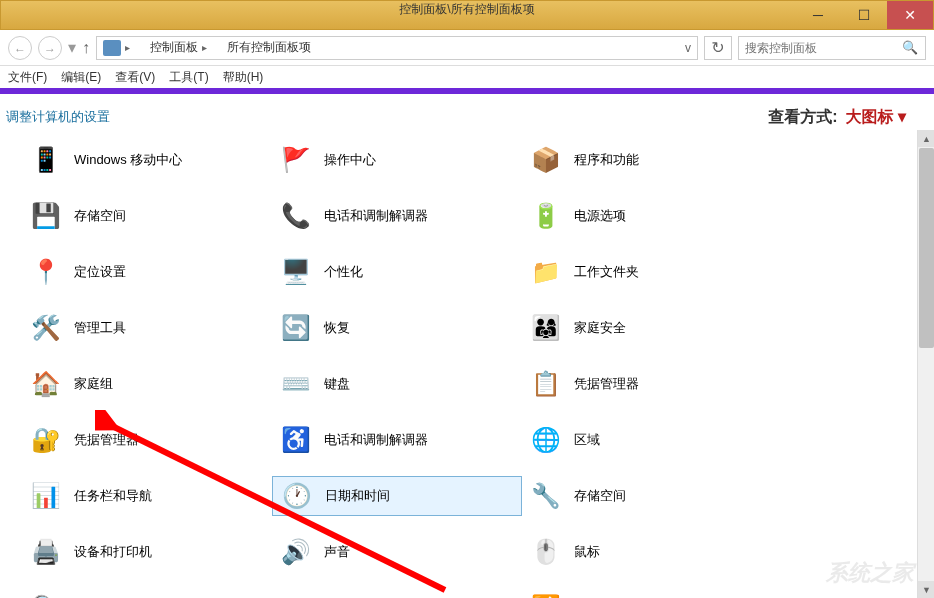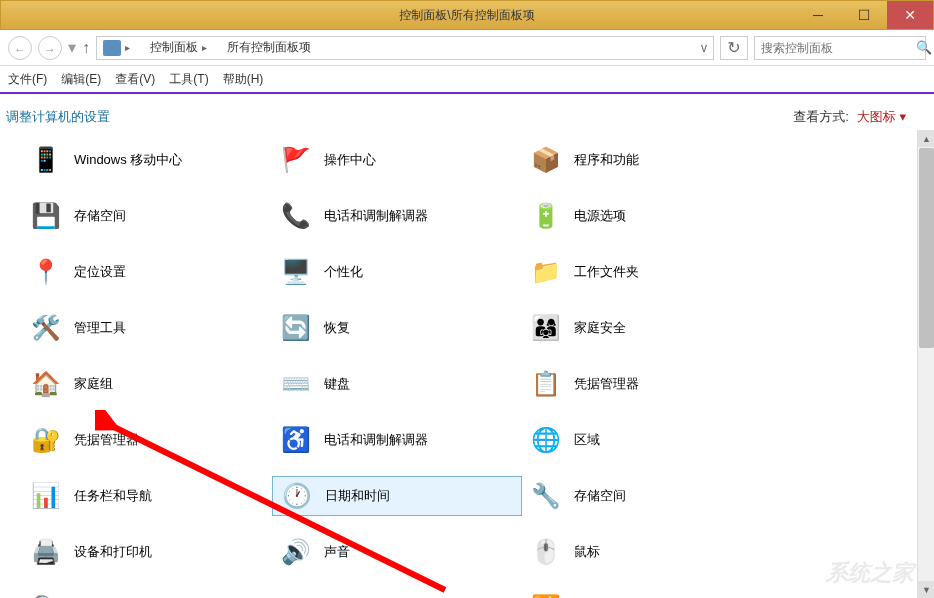--- a/index.html
+++ b/index.html
@@ -1,37 +1,37 @@
 <!DOCTYPE html>
 <html><head>
 <meta charset="utf-8">
 <style>
 * { margin: 0; padding: 0; box-sizing: border-box; font-family: "Microsoft YaHei", "Segoe UI", sans-serif; }
 body { width: 934px; height: 598px; background: #fff; overflow: hidden; position: relative; }
-.titlebar { height: 30px; background: linear-gradient(#e8c060, #d8a840); border: 1px solid #c89830; display: flex; align-items: center; position: relative; }
+.titlebar { height: 30px; background: linear-gradient(#e8c060, #d8a840); border: 1px solid #c89830; display: flex; position: relative; }
 .title-text { flex: 1; text-align: center; font-size: 12px; color: #333; }
 .win-controls { display: flex; position: absolute; right: 0; top: 0; height: 100%; }
 .win-btn { width: 46px; height: 28px; display: flex; align-items: center; justify-content: center; cursor: pointer; font-size: 14px; }
 .win-btn.min { background: transparent; color: #333; }
 .win-btn.max { background: transparent; color: #333; }
 .win-btn.close { background: #c75050; color: #fff; }
 .addressbar { height: 36px; border-bottom: 1px solid #ddd; display: flex; align-items: center; padding: 0 8px; gap: 6px; }
 .nav-btn { width: 24px; height: 24px; border: 1px solid #ccc; border-radius: 50%; display: flex; align-items: center; justify-content: center; color: #999; cursor: pointer; font-size: 12px; }
 .addr-path { flex: 1; height: 24px; border: 1px solid #ccc; display: flex; align-items: center; padding: 0 6px; gap: 4px; font-size: 12px; }
 .addr-crumb { color: #333; cursor: pointer; margin-left: 16px; }
 .addr-sep { color: #666; font-size: 10px; }
 .refresh { width: 28px; height: 24px; border: 1px solid #ccc; display: flex; align-items: center; justify-content: center; color: #666; cursor: pointer; }
-.searchbox { width: 172px; height: 24px; border: 1px solid #ccc; display: flex; align-items: center; padding: 0 6px; }
+.searchbox { width: 188px; height: 24px; border: 1px solid #ccc; display: flex; align-items: center; padding: 0 6px; }
 .searchbox input { flex: 1; border: none; outline: none; font-size: 12px; color: #666; background: transparent; }
 .searchbox .s-icon { color: #666; font-size: 13px; }
-.menubar { height: 28px; display: flex; align-items: center; padding: 0 8px; gap: 14px; border-bottom: 2px solid #6d28d9; }
+.menubar { height: 28px; display: flex; align-items: center; padding: 0 8px; gap: 14px; border-bottom: 6px solid #6d28d9; }
 .menu-item { font-size: 12px; color: #333; cursor: pointer; }
 .header-row { height: 36px; display: flex; align-items: center; justify-content: space-between; padding: 10px 28px 0 6px; }
 .header-title { font-size: 13px; color: #1a6f9e; }
-.view-mode { font-size: 13px; color: #333; display: flex; align-items: flex-end; gap: 8px; }
+.view-mode { font-size: 16px; color: #333; display: flex; align-items: flex-end; gap: 8px; font-weight: bold; }
 .view-mode .link { color: #b91c1c; cursor: pointer; }
 .content { position: relative; height: 468px; overflow: hidden; padding: 10px 10px 0 22px; }
 .grid { display: grid; grid-template-columns: 250px 250px 250px; column-gap: 0; row-gap: 16px; }
 .item { display: flex; align-items: center; gap: 12px; height: 40px; padding: 4px 8px; cursor: pointer; }
 .item.sel { border: 1px solid #7bb3d9; background: #e5f3ff; }
 .icon { width: 32px; height: 32px; display: flex; align-items: center; justify-content: center; font-size: 24px; }
 .label { font-size: 13px; color: #000000; }
 .scrollbar { position: absolute; right: 0; top: 0; width: 17px; height: 100%; background: #f0f0f0; border-left: 1px solid #ddd; }
 .sb-btn { width: 17px; height: 17px; background: #e0e0e0; display: flex; align-items: center; justify-content: center; font-size: 9px; color: #666; cursor: pointer; }
 .sb-thumb { width: 15px; height: 200px; background: #c0c0c0; margin: 1px auto; border-radius: 2px; cursor: pointer; }

